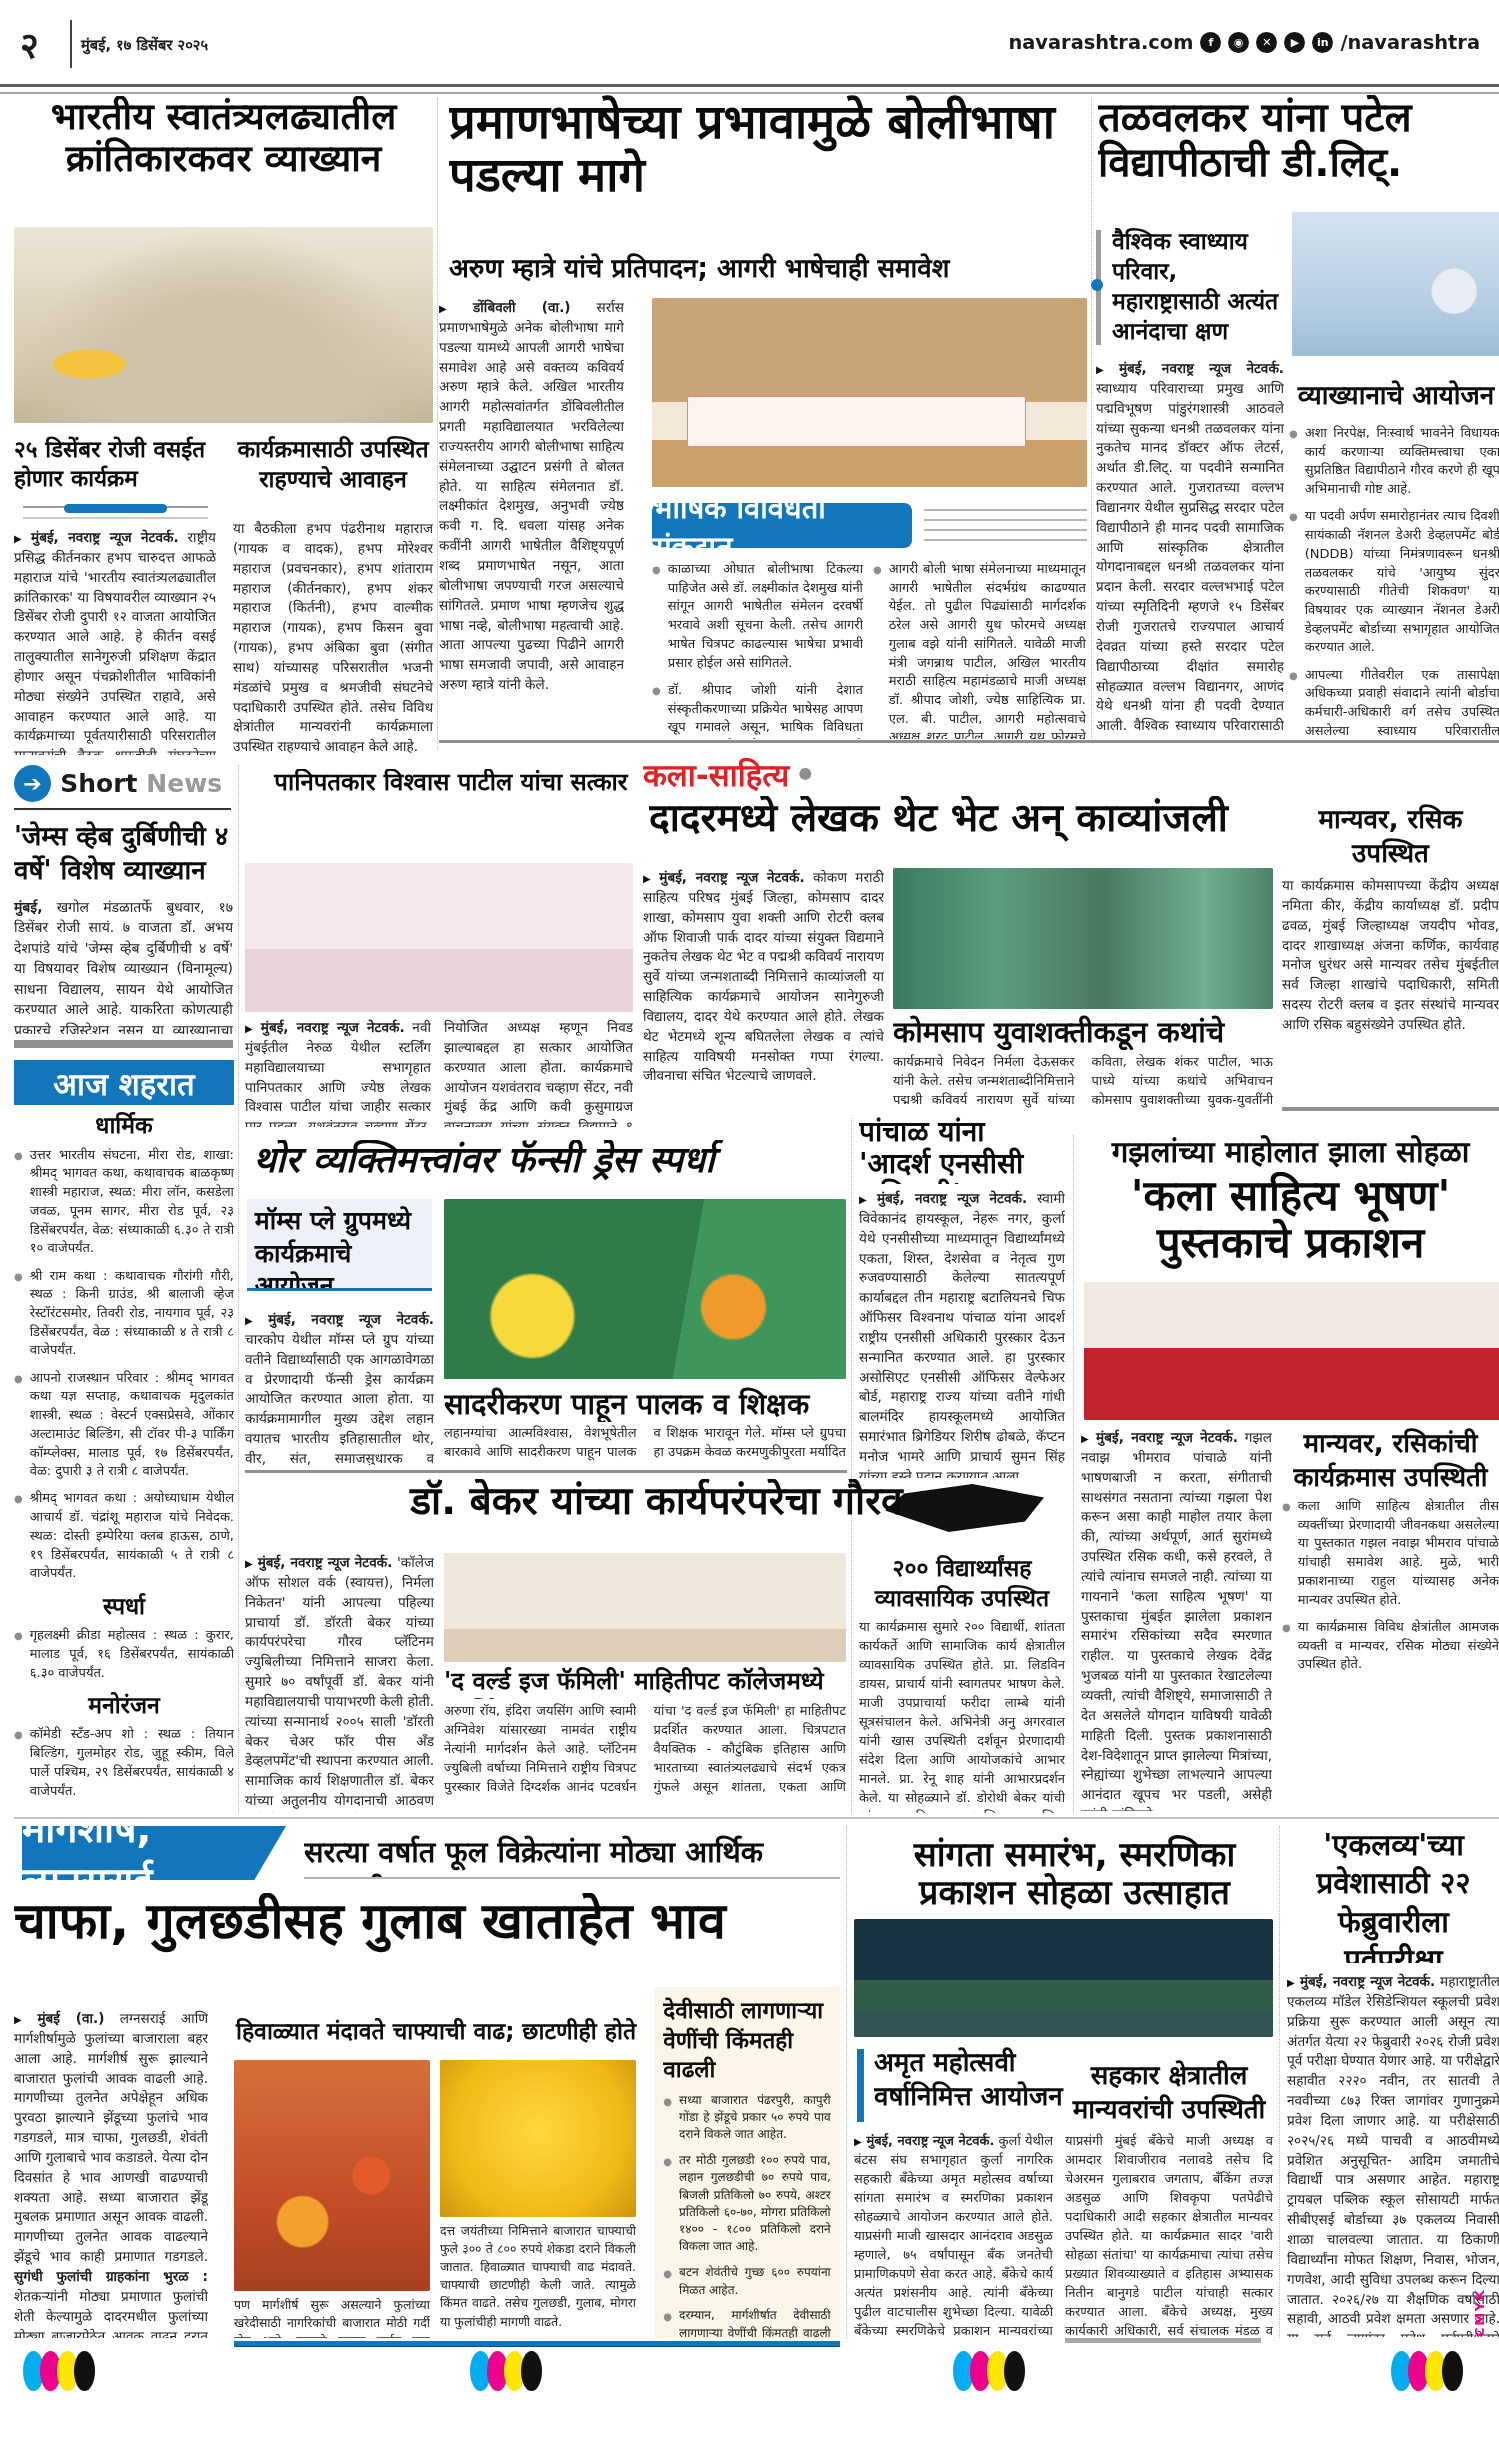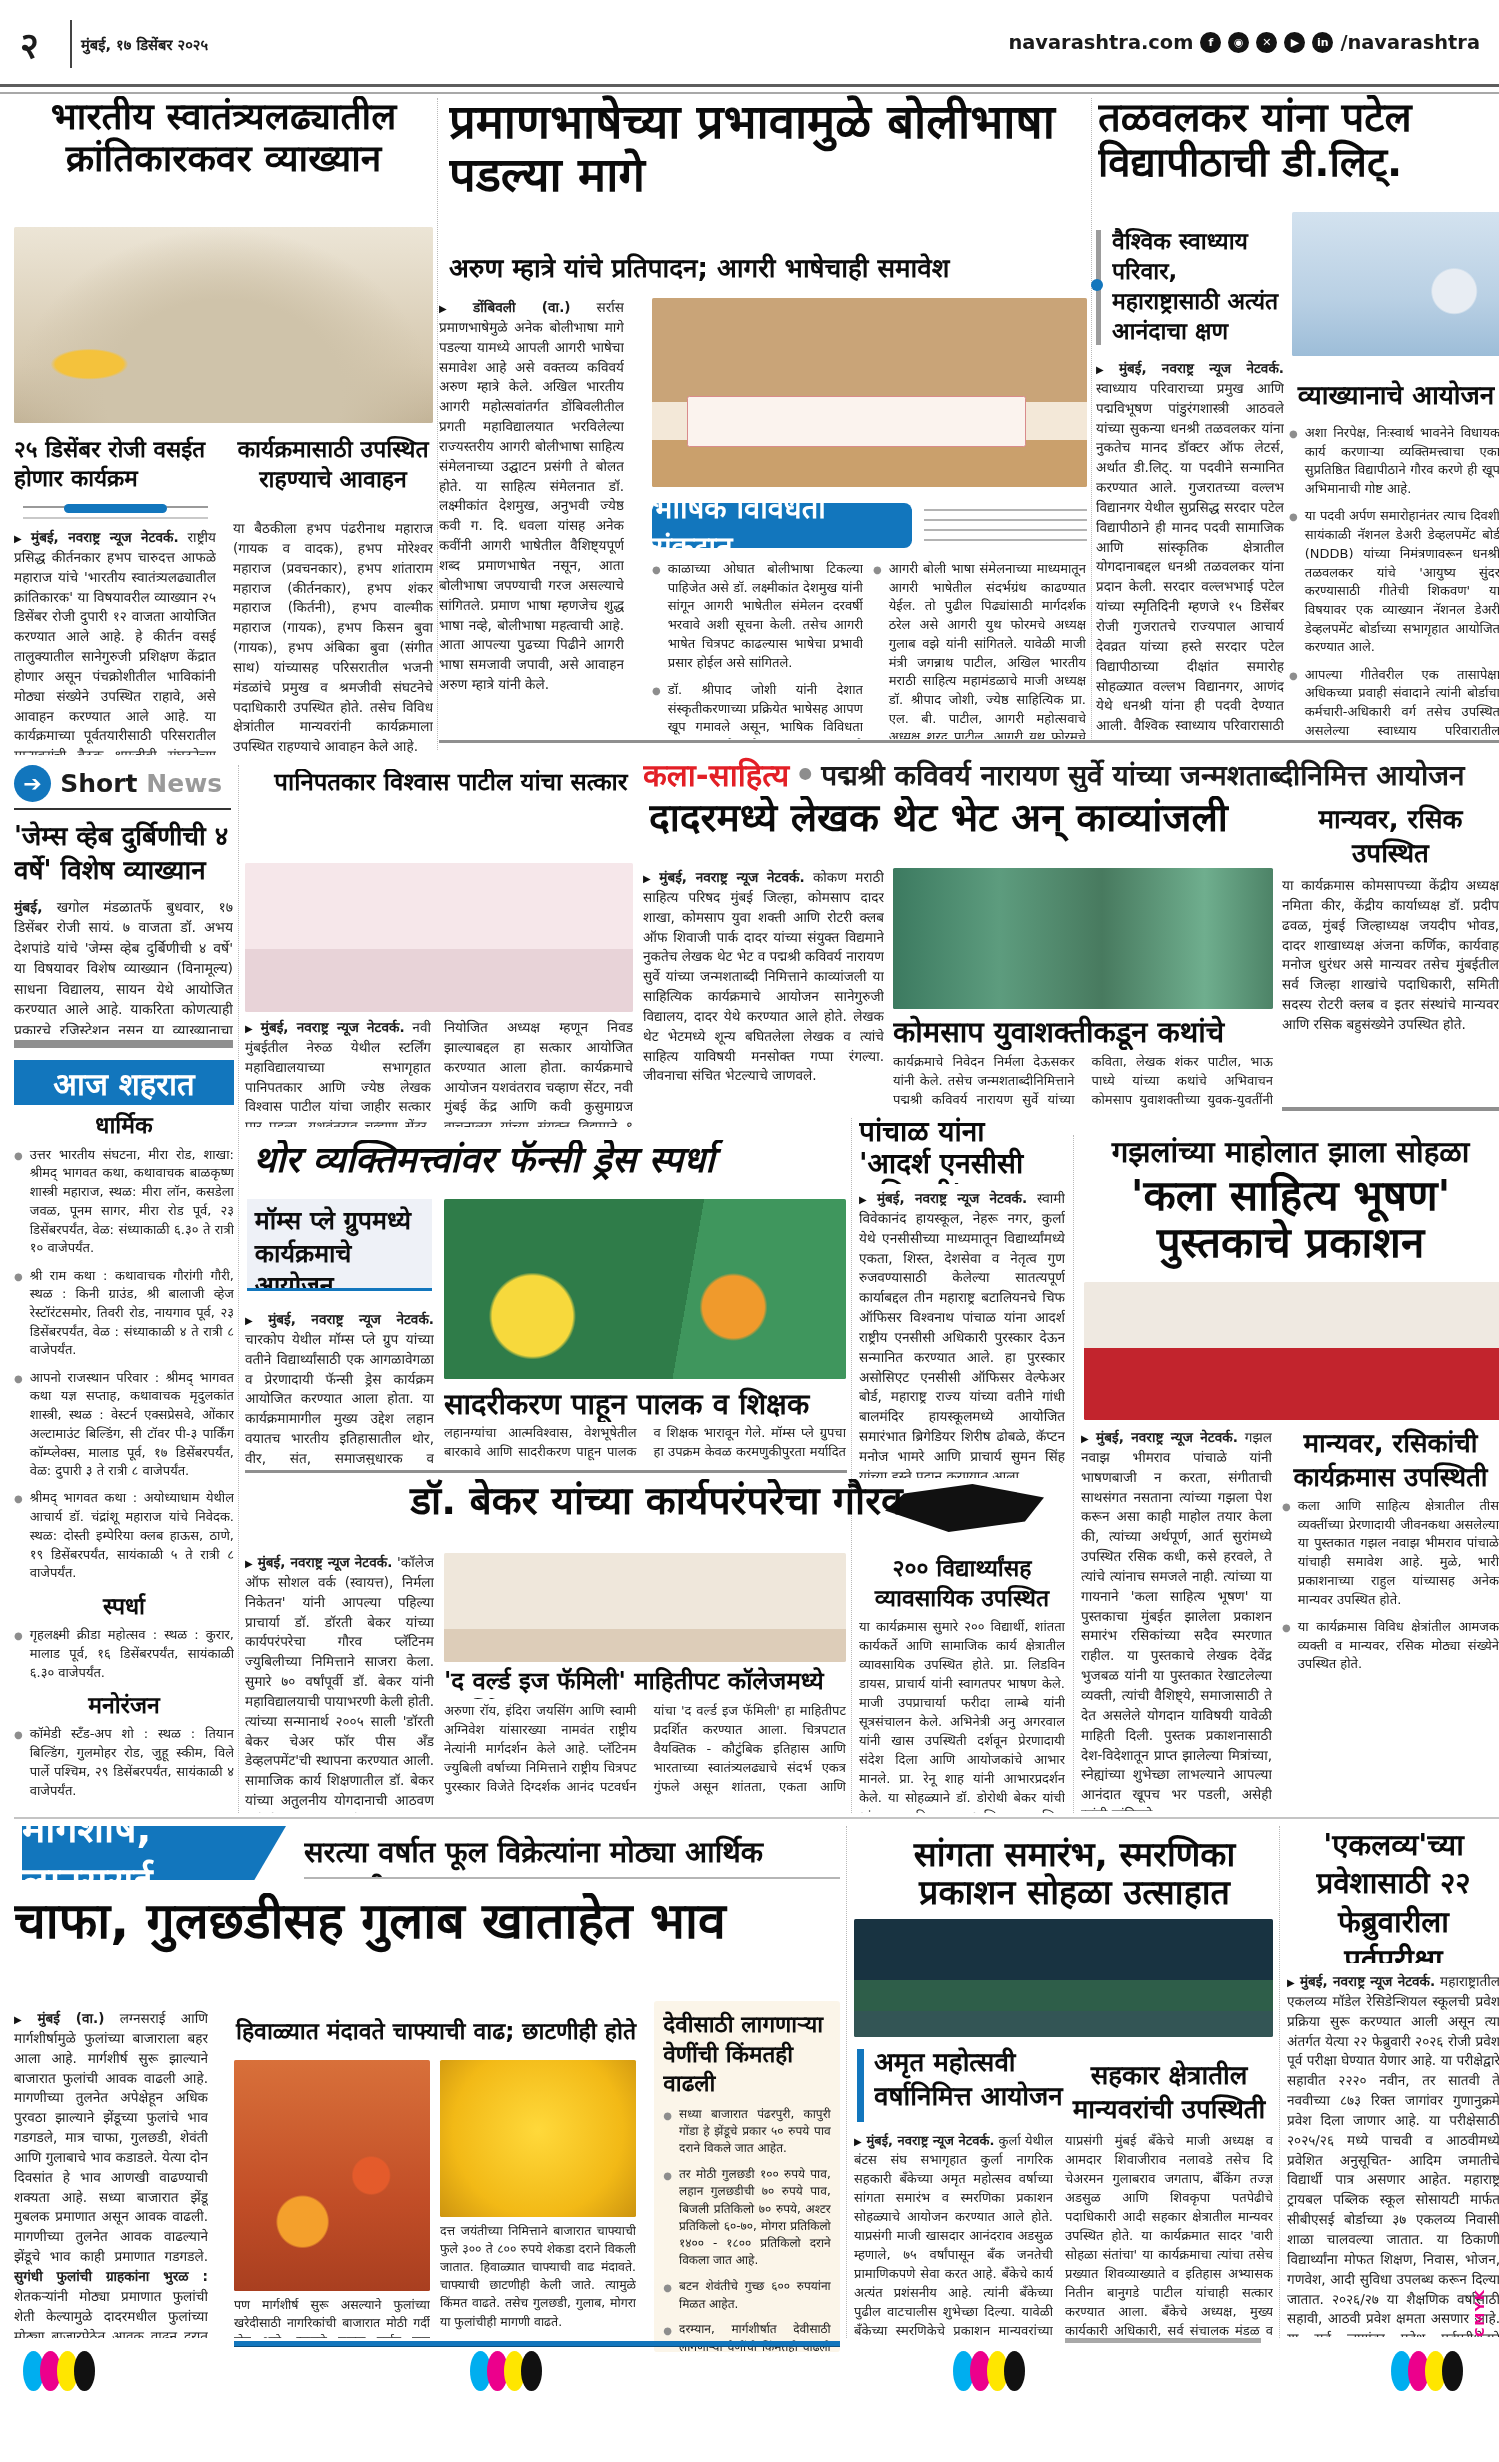--- a/index.html
+++ b/index.html
@@ -177,21 +177,20 @@
     <h1 class="abs hl ctr" style="left:245px;top:757px;width:388px;font-size:24px;height:99px;overflow:hidden;margin:12px;">पानिपतकार विश्वास पाटील यांचा सत्कार</h1>
     <div class="abs ph p-felicitation" style="left:245px;top:863px;width:388px;height:149px;"></div>
     <p class="abs body" style="left:245px;top:1018px;width:186px;height:109px;margin:0;"><span class="tri">▶</span><b>मुंबई, नवराष्ट्र न्यूज नेटवर्क.</b> <span>नवी मुंबईतील नेरुळ येथील स्टर्लिंग महाविद्यालयाच्या सभागृहात पानिपतकार आणि ज्येष्ठ लेखक विश्वास पाटील यांचा जाहीर सत्कार पार पडला. यशवंतराव चव्हाण सेंटर, नवी मुंबई केंद्रातर्फे ९९ व्या अखिल भारतीय साहित्य संमेलनाचे</span></p>
     <p class="abs body" style="left:444px;top:1018px;width:189px;height:109px;margin:0;">नियोजित अध्यक्ष म्हणून निवड झाल्याबद्दल हा सत्कार आयोजित करण्यात आला होता. कार्यक्रमाचे आयोजन यशवंतराव चव्हाण सेंटर, नवी मुंबई केंद्र आणि कवी कुसुमाग्रज वाचनालय यांच्या संयुक्त विद्यमाने ९ डिसेंबर रोजी करण्यात आले. कार्यक्रमास विविध क्षेत्रांतील मान्यवर उपस्थित होते.</p>
   </section>
 
   <section>
     <div class="abs" style="left:643px;top:755px;width:857px;height:37px;display:flex;align-items:center;gap:9.3px;overflow:hidden;">
       <span class="kick-red" style="font-size:31px;">कला-साहित्य</span>
       <span class="bdot" style="font-size:15.5px;">●</span>
-      <span style="font-size:28px;font-weight:700;">पद्मश्री कविवर्य नारायण सुर्वे यांच्या जन्मशताब्दीनिमित्त आयोजन</span>
     </div>
     <h1 class="abs hl" style="left:649px;top:796px;width:621px;font-size:39px;height:61px;overflow:hidden;margin:0;">दादरमध्ये लेखक थेट भेट अन् काव्यांजली</h1>
     <div class="abs sub ctr" style="left:1282px;top:803px;width:217px;font-size:26px;height:68px;">मान्यवर, रसिक उपस्थित</div>
     <p class="abs body" style="left:1282px;top:876px;width:217px;height:227px;margin:0;">या कार्यक्रमास कोमसापच्या केंद्रीय अध्यक्ष नमिता कीर, केंद्रीय कार्याध्यक्ष डॉ. प्रदीप ढवळ, मुंबई जिल्हाध्यक्ष जयदीप भोवड, दादर शाखाध्यक्ष अंजना कर्णिक, कार्यवाह मनोज धुरंधर असे मान्यवर तसेच मुंबईतील सर्व जिल्हा शाखांचे पदाधिकारी, समिती सदस्य रोटरी क्लब व इतर संस्थांचे मान्यवर आणि रसिक बहुसंख्येने उपस्थित होते.</p>
     <div class="abs hr1" style="left:1282px;top:1107px;width:217px;height:3.9px;"></div>
     <p class="abs body" style="left:643px;top:868px;width:241px;height:259px;margin:0;"><span class="tri">▶</span><b>मुंबई, नवराष्ट्र न्यूज नेटवर्क.</b> <span>कोकण मराठी साहित्य परिषद मुंबई जिल्हा, कोमसाप दादर शाखा, कोमसाप युवा शक्ती आणि रोटरी क्लब ऑफ शिवाजी पार्क दादर यांच्या संयुक्त विद्यमाने नुकतेच लेखक थेट भेट व पद्मश्री कविवर्य नारायण सुर्वे यांच्या जन्मशताब्दी निमित्ताने काव्यांजली या साहित्यिक कार्यक्रमाचे आयोजन सानेगुरुजी विद्यालय, दादर येथे करण्यात आले होते. लेखक थेट भेटमध्ये शून्य बघितलेला लेखक व त्यांचे साहित्य याविषयी मनसोक्त गप्पा रंगल्या. जीवनाचा संचित भेटल्याचे जाणवले.</span></p>
     <div class="abs ph p-stage-green" style="left:893px;top:868px;width:380px;height:141px;"></div>
     <div class="abs sub" style="left:893px;top:1014px;width:380px;font-size:29px;text-align:left;height:36px;">कोमसाप युवाशक्तीकडून कथांचे अभिवाचन</div>
     <p class="abs body" style="left:893px;top:1053px;width:380px;height:75px;margin:0;column-count:2;column-gap:17px;font-size:13px;">कार्यक्रमाचे निवेदन निर्मला देऊसकर यांनी केले. तसेच जन्मशताब्दीनिमित्ताने पद्मश्री कविवर्य नारायण सुर्वे यांच्या कविता, लेखक शंकर पाटील, भाऊ पाध्ये यांच्या कथांचे अभिवाचन कोमसाप युवाशक्तीच्या युवक-युवतींनी केले. या कथा अभिवाचनाचे निवेदन दादर युवा शक्तीच्या वनश्री राडे यांनी केले. काव्यांजली या कार्यक्रमात पद्मश्री कविवर्य नारायण सुर्वे यांच्या कवितांचे जाधव आणि बोली भाषा कवी समीर बने आदींनी अगदी दमदारपणे सादरीकरण केले.</p>
   </section>
@@ -247,21 +246,21 @@
   <section>
     <div class="abs banner" style="left:22px;top:1826px;width:264px;height:54px;font-size:39px;clip-path:polygon(0 0,100% 0,88% 100%,0 100%);">मार्गशीर्ष, लग्नसराई</div>
     <div class="abs sub" style="left:304px;top:1834px;width:536px;font-size:29px;text-align:left;height:43px;border-bottom:2.3px solid #b5b5b5;">सरत्या वर्षात फूल विक्रेत्यांना मोठ्या आर्थिक नफ्याची शक्यता</div>
     <h1 class="abs hl" style="left:14px;top:1893px;width:824px;font-size:50px;height:101px;overflow:hidden;margin:0;">चाफा, गुलछडीसह गुलाब खाताहेत भाव</h1>
     <p class="abs body" style="left:14px;top:2009px;width:194px;height:329px;margin:0;"><span class="tri">▶</span><b>मुंबई (वा.)</b> <span>लग्नसराई आणि मार्गशीर्षामुळे फुलांच्या बाजाराला बहर आला आहे. मार्गशीर्ष सुरू झाल्याने बाजारात फुलांची आवक वाढली आहे. मागणीच्या तुलनेत अपेक्षेहून अधिक पुरवठा झाल्याने झेंडूच्या फुलांचे भाव गडगडले, मात्र चाफा, गुलछडी, शेवंती आणि गुलाबाचे भाव कडाडले. येत्या दोन दिवसांत हे भाव आणखी वाढण्याची शक्यता आहे. सध्या बाजारात झेंडू मुबलक प्रमाणात असून आवक वाढली. मागणीच्या तुलनेत आवक वाढल्याने झेंडूचे भाव काही प्रमाणात गडगडले.</span> <b>सुगंधी फुलांची ग्राहकांना भुरळ :</b> <span>शेतकऱ्यांनी मोठ्या प्रमाणात फुलांची शेती केल्यामुळे दादरमधील फुलांच्या मोठ्या बाजारपेठेत आवक वाढून दरात काहीशी मुरड घालावी लागली आहे.</span></p>
     <div class="abs sub ctr" style="left:234px;top:2017px;width:404px;font-size:23px;height:34px;">हिवाळ्यात मंदावते चाफ्याची वाढ; छाटणीही होते</div>
     <div class="abs ph p-market" style="left:234px;top:2060px;width:196px;height:231px;"></div>
     <p class="abs body" style="left:234px;top:2296px;width:196px;height:42px;margin:0;font-size:12.4px;">पण मार्गशीर्ष सुरू असल्याने फुलांच्या खरेदीसाठी नागरिकांची बाजारात मोठी गर्दी होत आहे. त्यामुळे सरत्या वर्षात फूल विक्रेत्यांना मोठा आर्थिक नफा मिळण्याची शक्यता आहे. गेल्या काही दिवसांत गुलाब, मोगरा या फुलांचीही मागणी वाढते.</p>
     <div class="abs ph p-yellow" style="left:440px;top:2060px;width:196px;height:157px;"></div>
     <p class="abs body" style="left:440px;top:2222px;width:196px;height:116px;margin:0;font-size:12.4px;">दत्त जयंतीच्या निमित्ताने बाजारात चाफ्याची फुले ३०० ते ८०० रुपये शेकडा दराने विकली जातात. हिवाळ्यात चाफ्याची वाढ मंदावते. चाफ्याची छाटणीही केली जाते. त्यामुळे किंमत वाढते. तसेच गुलछडी, गुलाब, मोगरा या फुलांचीही मागणी वाढते.</p>
-    <div class="abs cream" style="left:654px;top:1987px;width:186px;height:351px;padding:9.3px 9.3px;box-sizing:border-box;overflow:hidden;margin-top:14px;">
+    <div class="abs cream" style="left:654px;top:1987px;width:186px;height:351px;padding:9.3px 9.3px;box-sizing:border-box;overflow:hidden;">
       <div class="sub" style="font-size:22.5px;text-align:left;margin-bottom:7.8px;">देवीसाठी लागणाऱ्या वेणींची किंमतही वाढली</div>
       <div class="bli">
           <span class="bdot">●</span>
           <span class="bt" style="font-size:12px">सध्या बाजारात पंढरपुरी, कापुरी गोंडा हे झेंडूचे प्रकार ५० रुपये पाव दराने विकले जात आहेत.</span>
         </div>
       <div class="bli">
           <span class="bdot">●</span>
           <span class="bt" style="font-size:12px">तर मोठी गुलछडी १०० रुपये पाव, लहान गुलछडीची ७० रुपये पाव, बिजली प्रतिकिलो ७० रुपये, अश्टर प्रतिकिलो ६०-७०, मोगरा प्रतिकिलो १४०० - १८०० प्रतिकिलो दराने विकला जात आहे.</span>
         </div>
       <div class="bli">

